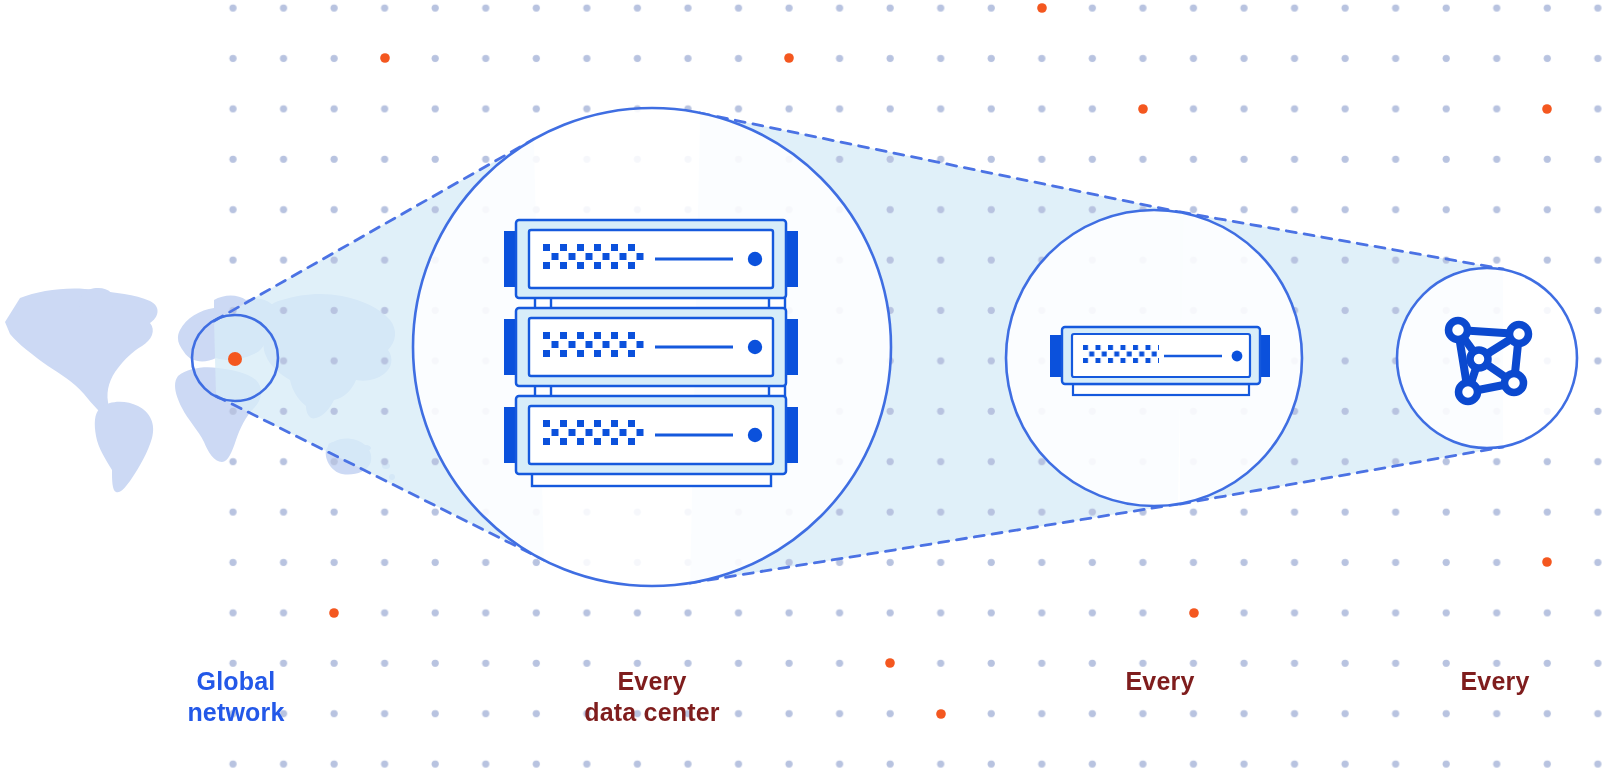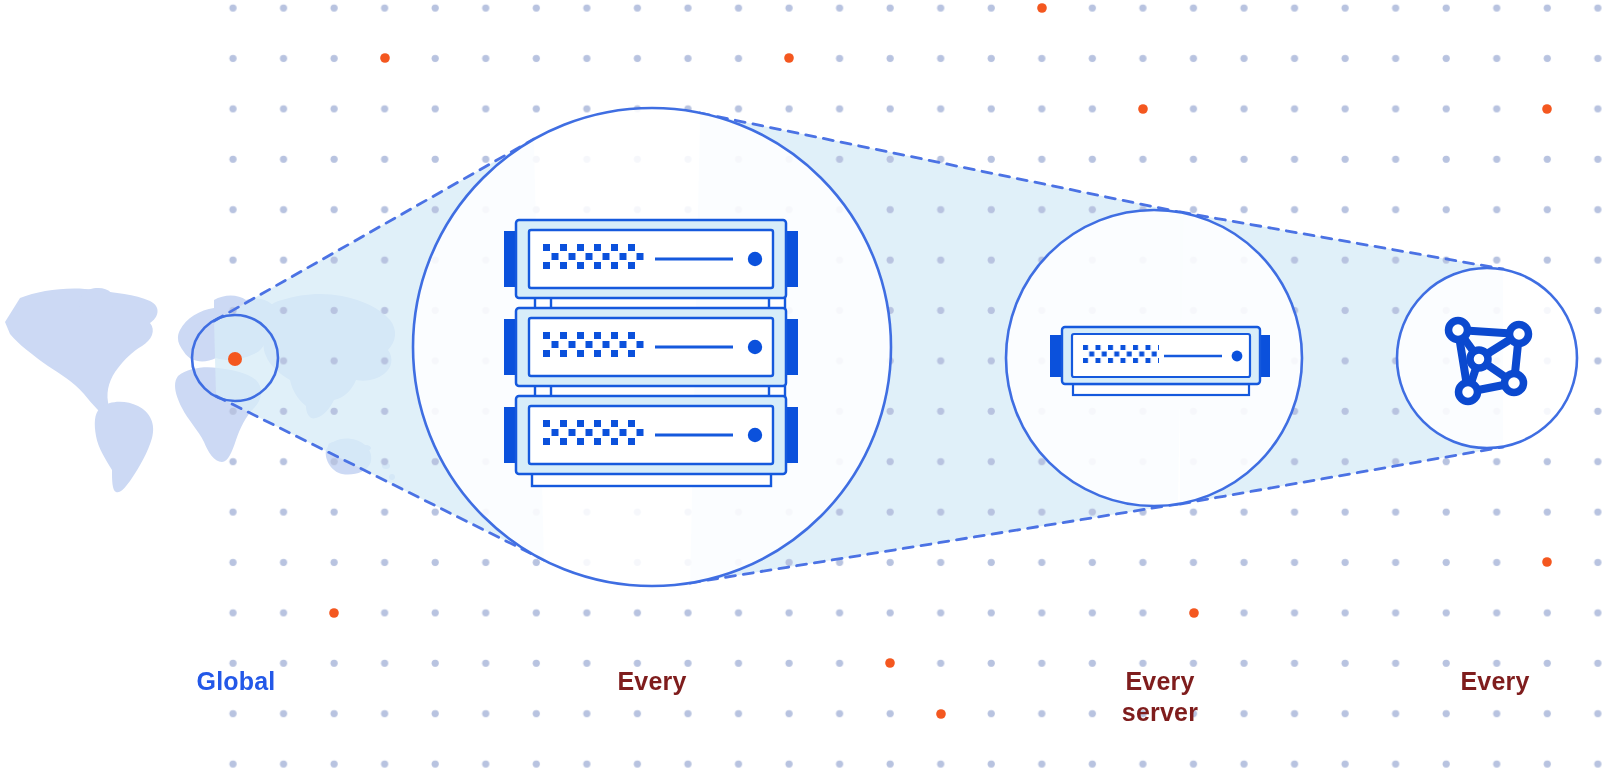--- a/index.html
+++ b/index.html
@@ -156,23 +156,24 @@
       <circle cx="1519" cy="334" r="9.5"></circle>
       <circle cx="1514" cy="383" r="9.5"></circle>
       <circle cx="1468" cy="392" r="9.5"></circle>
       <circle cx="1479" cy="359" r="9"></circle>
     </g>
   </g>
 </svg>
 
 <div class="label blue" style="left:126px;width:220px;">
   <span>Global</span>
+  <span>network</span>
 </div>
 <div class="label" style="left:522px;width:260px;">
   <span>Every</span>
+  <span>data center</span>
 </div>
 <div class="label" style="left:1050px;width:220px;">
   <span>Every</span>
-  <span>server</span>
 </div>
 <div class="label" style="left:1385px;width:220px;">
   <span>Every</span>
 </div>
 
 </body></html>

